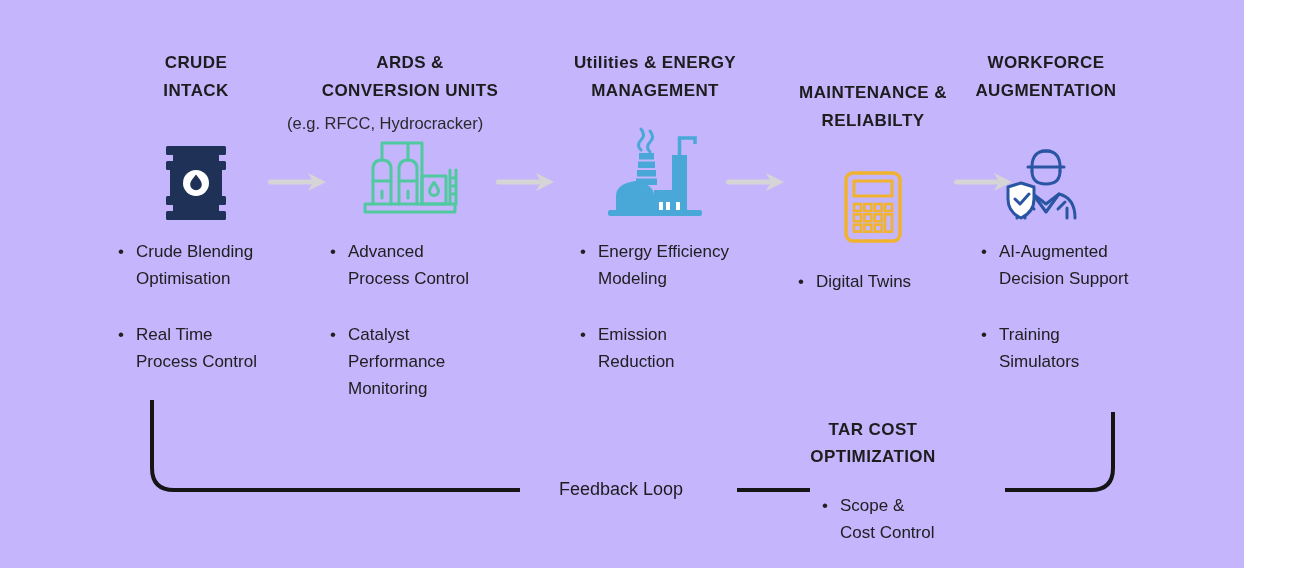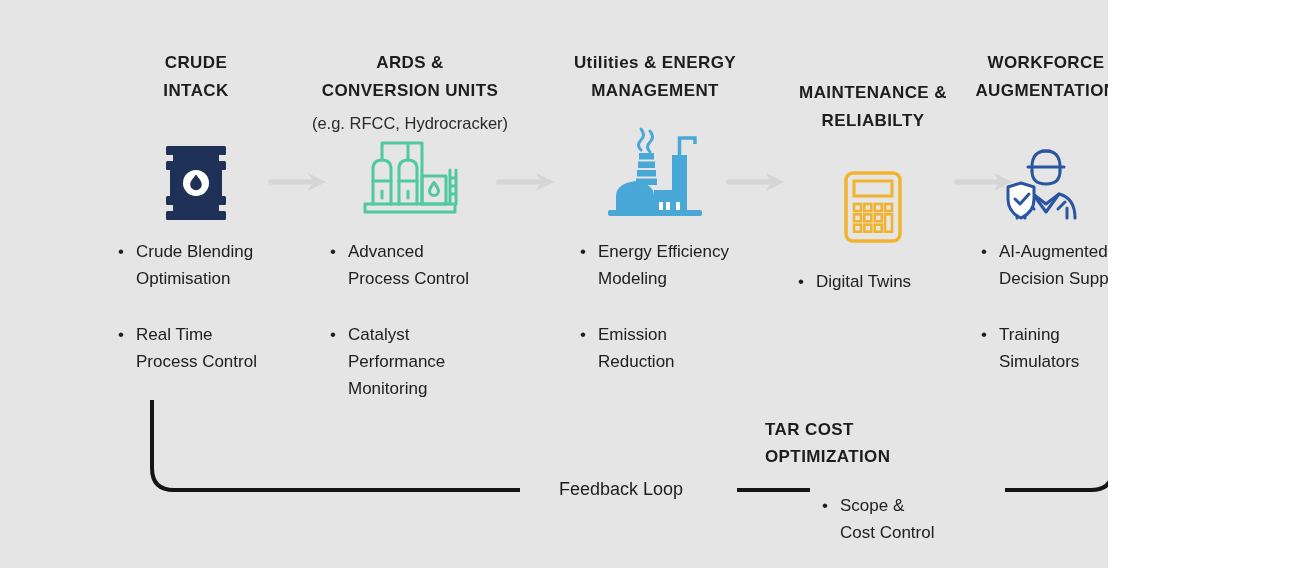--- a/index.html
+++ b/index.html
@@ -1,50 +1,50 @@
 <!DOCTYPE html>
 <html><head>
 <meta charset="utf-8">
 <style>
   html,body{margin:0;padding:0;background:#fff;}
   .canvas{
     position:relative;
-    width:1108px;height:568px;
-    background:#e5e5e5;
+    width:1244px;height:568px;
+    background:#c4b5fd;
     font-family:"Liberation Sans","DejaVu Sans",sans-serif;
     color:#1f1f1f;
     overflow:hidden;
   }
   .col{position:absolute;top:0;height:568px;}
   .col-title{
     position:absolute;top:49px;left:0;right:0;
     text-align:center;font-weight:700;font-size:17px;line-height:28px;
     letter-spacing:.4px;white-space:pre-line;color:#1d1d1d;
   }
   .col-subtitle{
     position:absolute;top:110px;left:-10px;right:-10px;
-    text-align:center;font-size:16.5px;line-height:26px;color:#2a2a2a;
+    font-size:16.5px;line-height:26px;color:#2a2a2a;
     white-space:nowrap;
   }
   .icon-row{
     position:absolute;top:124px;left:0;right:0;height:98px;
     display:flex;justify-content:center;align-items:flex-end;
   }
   .bullets{position:absolute;top:238px;left:0;right:0;padding-left:33px;box-sizing:border-box;}
   .bullet{
     position:relative;padding-left:18px;margin-bottom:29px;
     font-size:17px;line-height:27px;white-space:pre-line;color:#202020;
   }
   .bullet::before{
     content:"•";position:absolute;left:0;top:0;
     font-size:17px;line-height:27px;color:#202020;
   }
   .extra-title{
     position:absolute;top:386px;left:0;right:0;
-    text-align:left;font-weight:700;font-size:17px;line-height:27px;
+    text-align:center;font-weight:700;font-size:17px;line-height:27px;
     letter-spacing:.4px;white-space:pre-line;color:#1d1d1d;
   }
   .extra-bullets{position:absolute;top:462px;left:0;right:0;padding-left:57px;box-sizing:border-box;}
   .flow-arrow{position:absolute;top:170px;color:#d5d5d5;}
   .loop-svg{position:absolute;left:0;top:0;}
   .loop-label{
     position:absolute;top:476px;left:521px;width:200px;
     text-align:center;font-size:18px;line-height:27px;color:#1c1c1c;
   }
   

